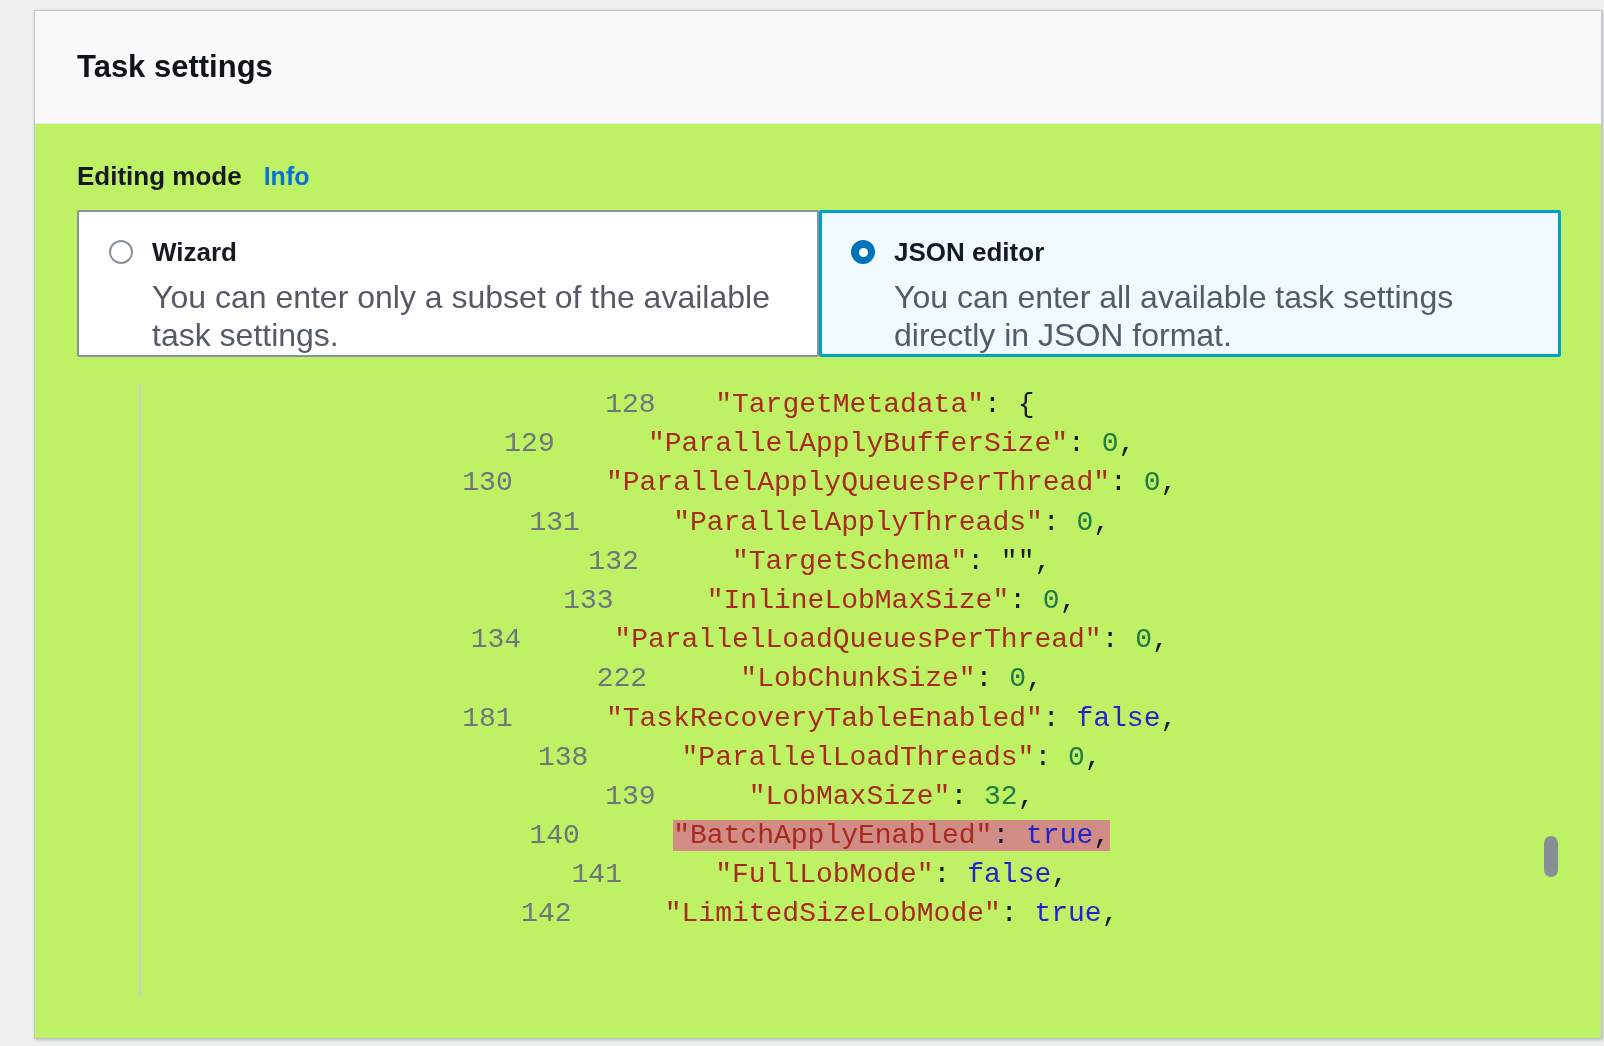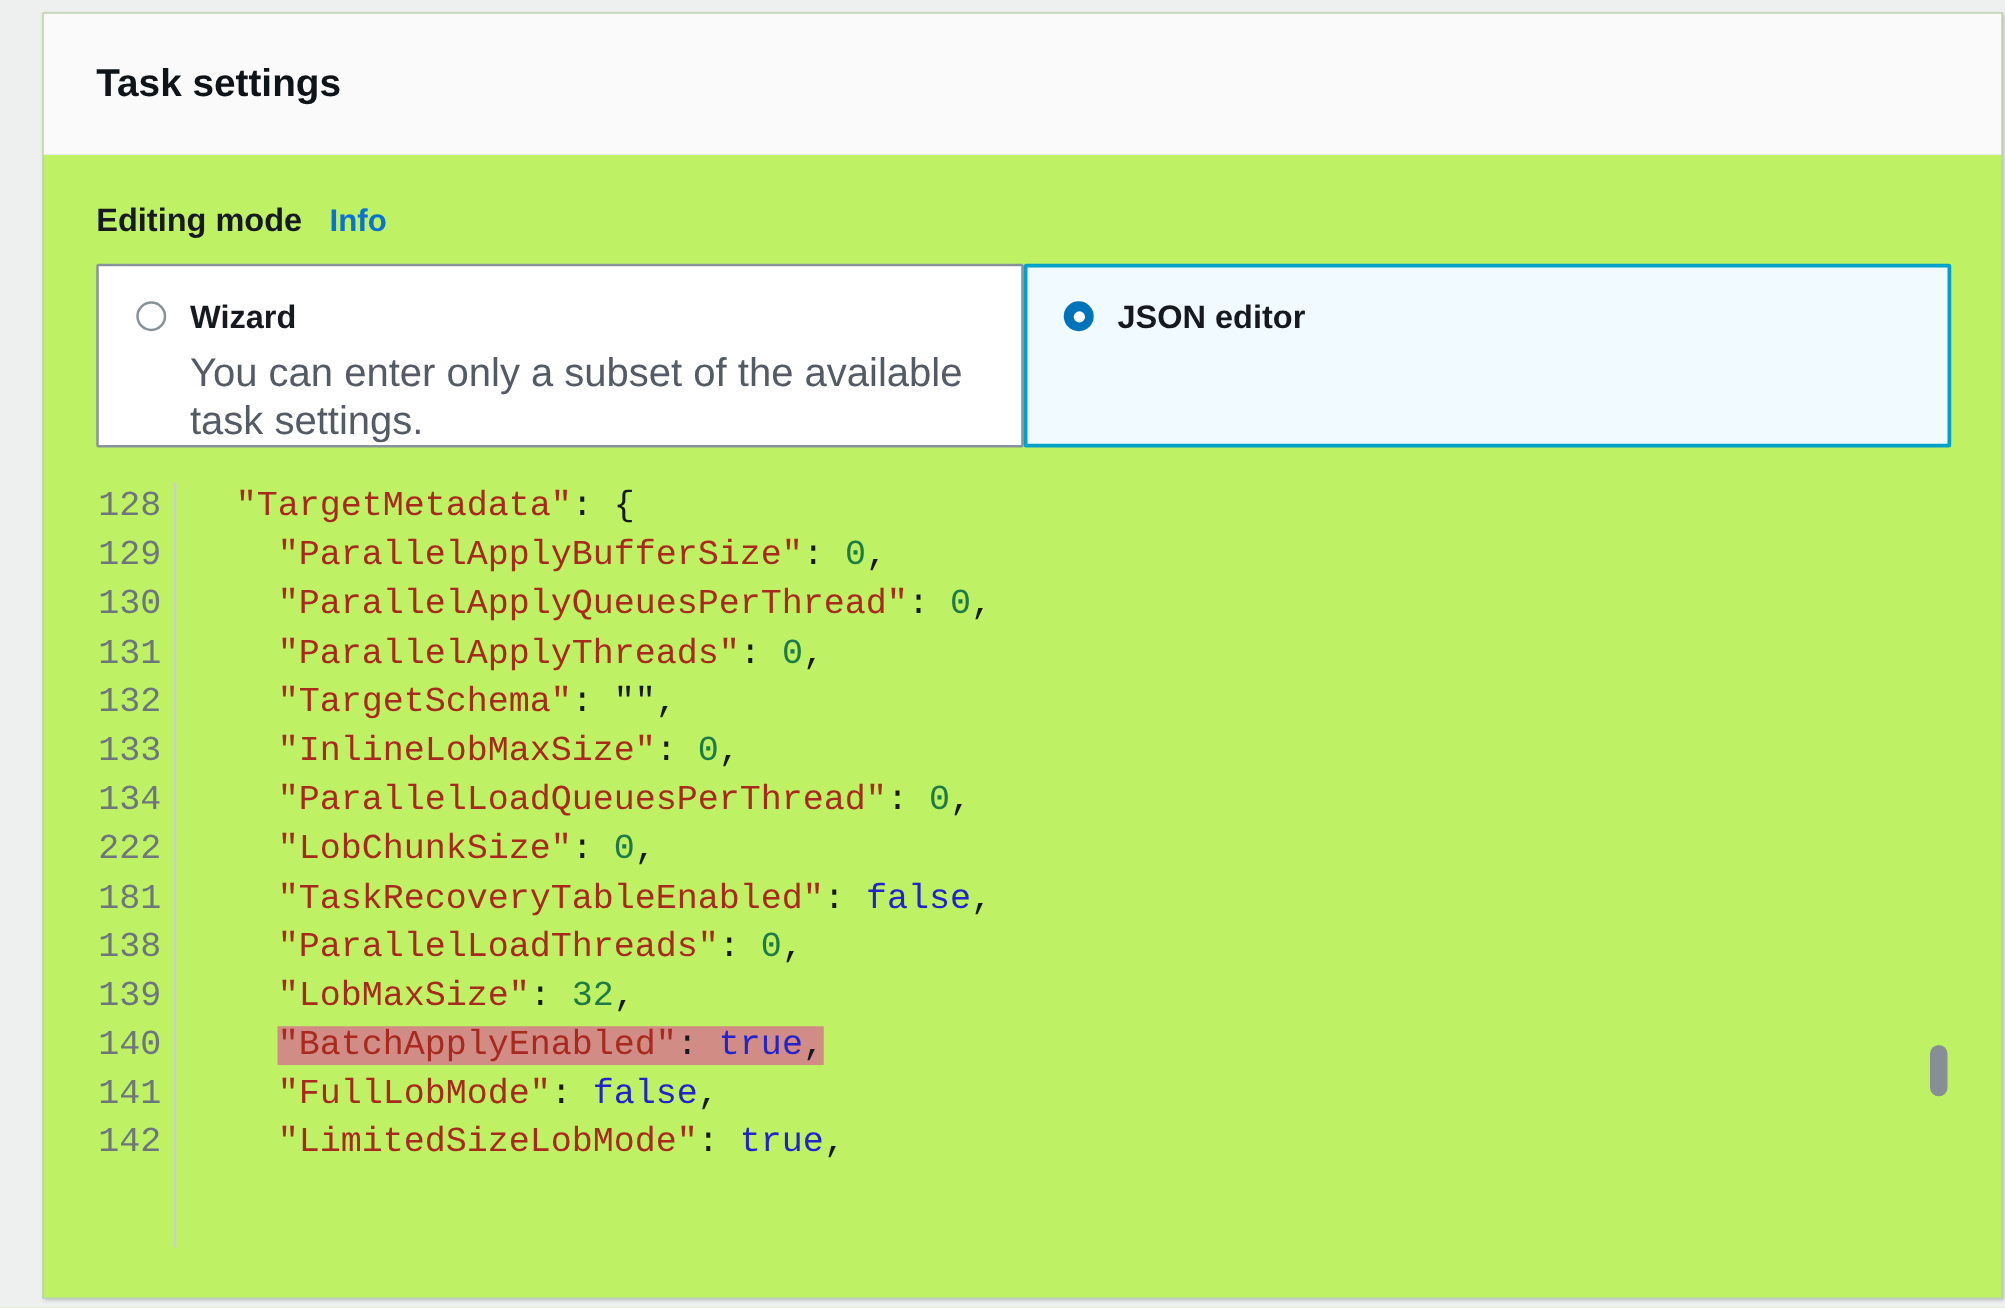--- a/index.html
+++ b/index.html
@@ -33,21 +33,21 @@
   .tile.selected .radio { border:none; background:var(--radio-selected,#0073bb); }
   .tile.selected .radio::after { content:""; position:absolute; left:50%; top:50%;
            width:9px; height:9px; margin:-4.5px 0 0 -4.5px; border-radius:50%; background:#fff; }
 
   .tile-title { font-size:26px; font-weight:700; color:#16191f; line-height:33px; }
   .tile-desc  { font-size:32px; color:#545b64; margin-top:9px; line-height:38px; }
 
   .editor { position:relative; margin-top:28px; min-height:620px;
             font-family:"Liberation Mono", monospace; font-size:28px; cursor:text; }
   .gutter-rule { position:absolute; left:62px; top:0; width:2px; height:612px; background:#c9ced1; }
-  .row  { display:flex; height:39.2px; line-height:39px; }
+  .row  { display:flex; height:39.2px; line-height:39px;justify-content:center; }
   .ln   { flex:none; width:52px; text-align:right; color:var(--line-number,#6d757d); cursor:default; }
   .code { white-space:pre; padding-left:26px; color:#16191f; }
   .tk-key  { color:var(--code-key,#a8291e); }
   .tk-num  { color:var(--code-number,#1e7b45); }
   .tk-bool { color:var(--code-boolean,#2323cb); }
   .tk-pun  { color:var(--code-punctuation,#16191f); }
   .tk-str  { color:#16191f; }
   .hl { background:var(--line-highlight,#d18c85); }
 
   .scroll-thumb { position:absolute; width:14px; height:41px; border-radius:7px;
@@ -76,20 +76,21 @@
         <div>
           <div class="tile-title">Wizard</div>
           <div class="tile-desc">You can enter only a subset of the available task settings.</div>
         </div>
       </div>
 
       <div class="tile selected">
         <span class="radio"></span>
         <div>
           <div class="tile-title">JSON editor</div>
+          <div class="tile-desc">You can enter all available task settings directly in JSON format.</div>
         </div>
       </div>
 
     </div>
 
     <div class="editor">
       <div class="gutter-rule"></div>
       <div id="editor-rows">
           <div class="row">
             <span class="ln">128</span>

